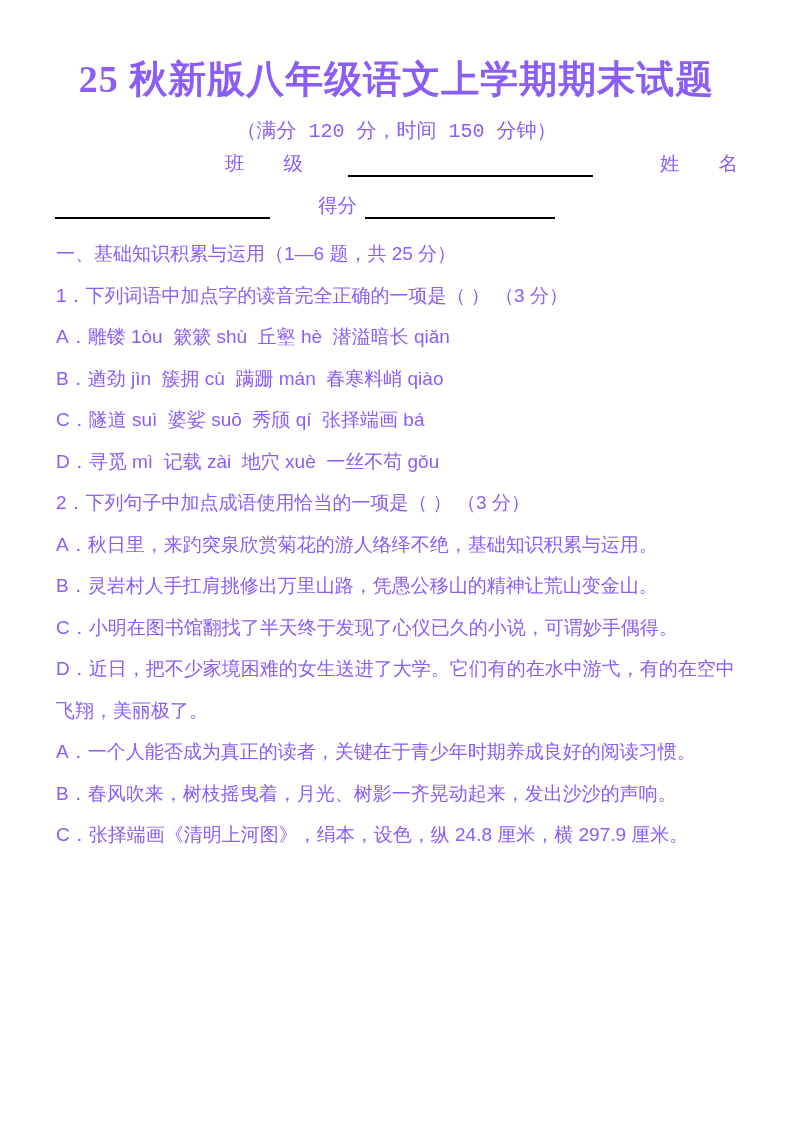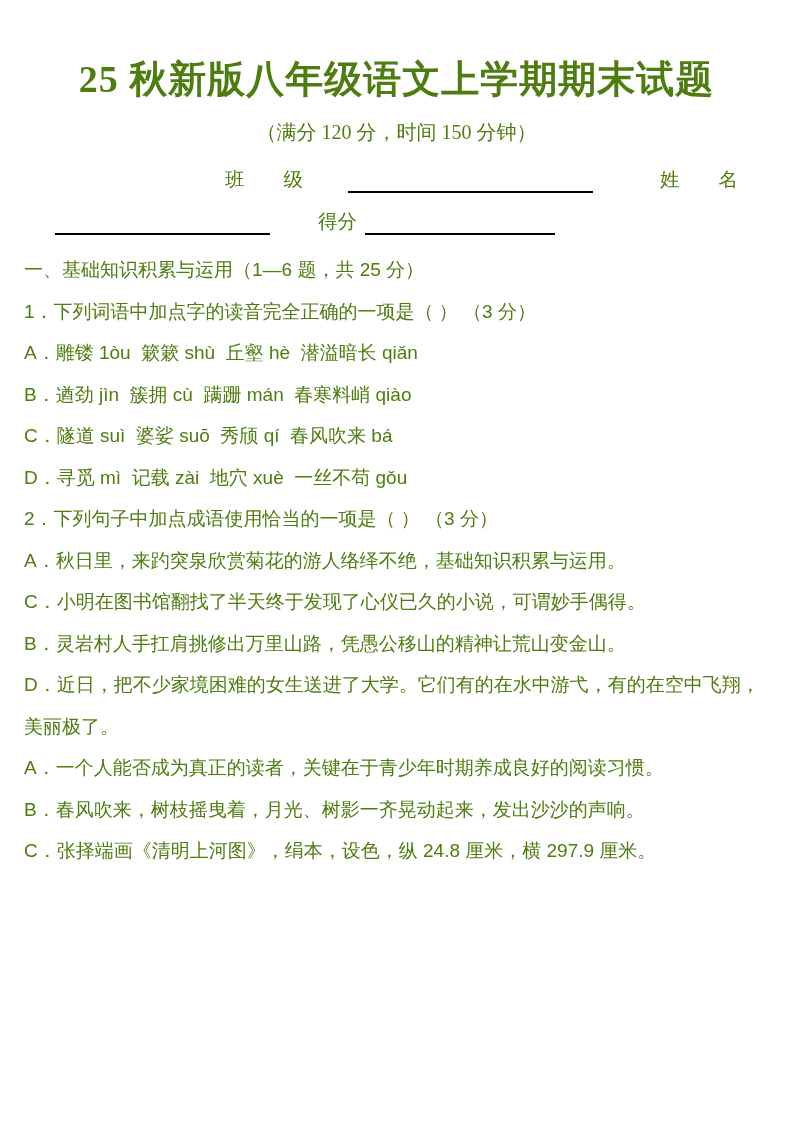--- a/index.html
+++ b/index.html
@@ -1,65 +1,65 @@
 <!DOCTYPE html>
 <html><head>
 <meta charset="utf-8">
 <style>
   html, body { margin: 0; padding: 0; background: #ffffff; }
   .page {
     position: relative;
     width: 793px;
     height: 1122px;
     background: #ffffff;
-    color: #4d7c0f;
+    color: #8b5cf6;
     overflow: hidden;
     font-family: "Liberation Sans", "DejaVu Sans", sans-serif;
   }
   .title {
     margin: 0;
     padding-top: 55px;
     font-family: "Liberation Serif", "DejaVu Serif", serif;
     font-weight: 700;
     font-size: 38px;
     line-height: 48px;
     text-align: center;
     letter-spacing: 1px;
   }
   .subtitle {
     margin-top: 16px;
-    font-family: Liberation Serif, serif;
+    font-family: Liberation Mono, monospace;
     font-size: 20px;
     line-height: 26px;
     text-align: center;
   }
   .hdr {
     display: flex;
     align-items: flex-end;
     font-family: "Liberation Serif", "DejaVu Serif", serif;
     font-size: 19.5px;
     height: 26px;
   }
-  .hdr1 { margin: 22px 55px 0 0; }
+  .hdr1 { margin: 6px 55px 0 0; }
   .hdr2 { margin: 16px 0 0 0; }
   .hlabel { white-space: pre; }
   .lbl-class { margin-left: 225px; }
   .lbl-name  { margin-left: auto; }
   .lbl-score { margin-left: 48px; margin-top: 18px; }
   .blank {
     display: inline-block;
     height: 24px;
     border-bottom: 2px solid #000;
   }
   .blank-class { width: 245px; margin-left: 45px; }
   .blank-name  { width: 215px; margin-left: 55px; }
   .blank-score { width: 190px; margin-left: 8px; }
   .body {
     margin-top: 14px;
-    padding: 0 24px;
+    padding: 0 56px;
     font-size: 19px;
     font-weight: 500;
   }
   .line {
     margin: 0;
     line-height: 41.5px;
     white-space: pre-wrap;
   }
 </style>
 </head>
@@ -82,27 +82,27 @@
     <span class="hlabel lbl-score">得分</span>
     <span class="blank blank-score"></span>
   </div>
 
   <div class="body">
     <p class="line">一、基础知识积累与运用（1—6 题，共 25 分）</p>
 
     <p class="line">1．下列词语中加点字的读音完全正确的一项是（ ） （3 分）</p>
     <p class="line">A．雕镂 1òu  簌簌 shù  丘壑 hè  潜溢暗长 qiǎn</p>
     <p class="line">B．遒劲 jìn  簇拥 cù  蹒跚 mán  春寒料峭 qiào</p>
-    <p class="line">C．隧道 suì  婆娑 suō  秀颀 qí  春风吹来 bá</p>
+    <p class="line">C．隧道 suì  婆娑 suō  秀颀 qí  张择端画 bá</p>
     <p class="line">D．寻觅 mì  记载 zài  地穴 xuè  一丝不苟 gǒu</p>
 
     <p class="line">2．下列句子中加点成语使用恰当的一项是（ ） （3 分）</p>
     <p class="line">A．秋日里，来趵突泉欣赏菊花的游人络绎不绝，基础知识积累与运用。</p>
+    <p class="line">B．灵岩村人手扛肩挑修出万里山路，凭愚公移山的精神让荒山变金山。</p>
     <p class="line">C．小明在图书馆翻找了半天终于发现了心仪已久的小说，可谓妙手偶得。</p>
-    <p class="line">B．灵岩村人手扛肩挑修出万里山路，凭愚公移山的精神让荒山变金山。</p>
     <p class="line">D．近日，把不少家境困难的女生送进了大学。它们有的在水中游弋，有的在空中飞翔，美丽极了。</p>
 
     <p class="line">A．一个人能否成为真正的读者，关键在于青少年时期养成良好的阅读习惯。</p>
     <p class="line">B．春风吹来，树枝摇曳着，月光、树影一齐晃动起来，发出沙沙的声响。</p>
     <p class="line">C．张择端画《清明上河图》，绢本，设色，纵 24.8 厘米，横 297.9 厘米。</p>
 
   </div>
 
 </div>
 

